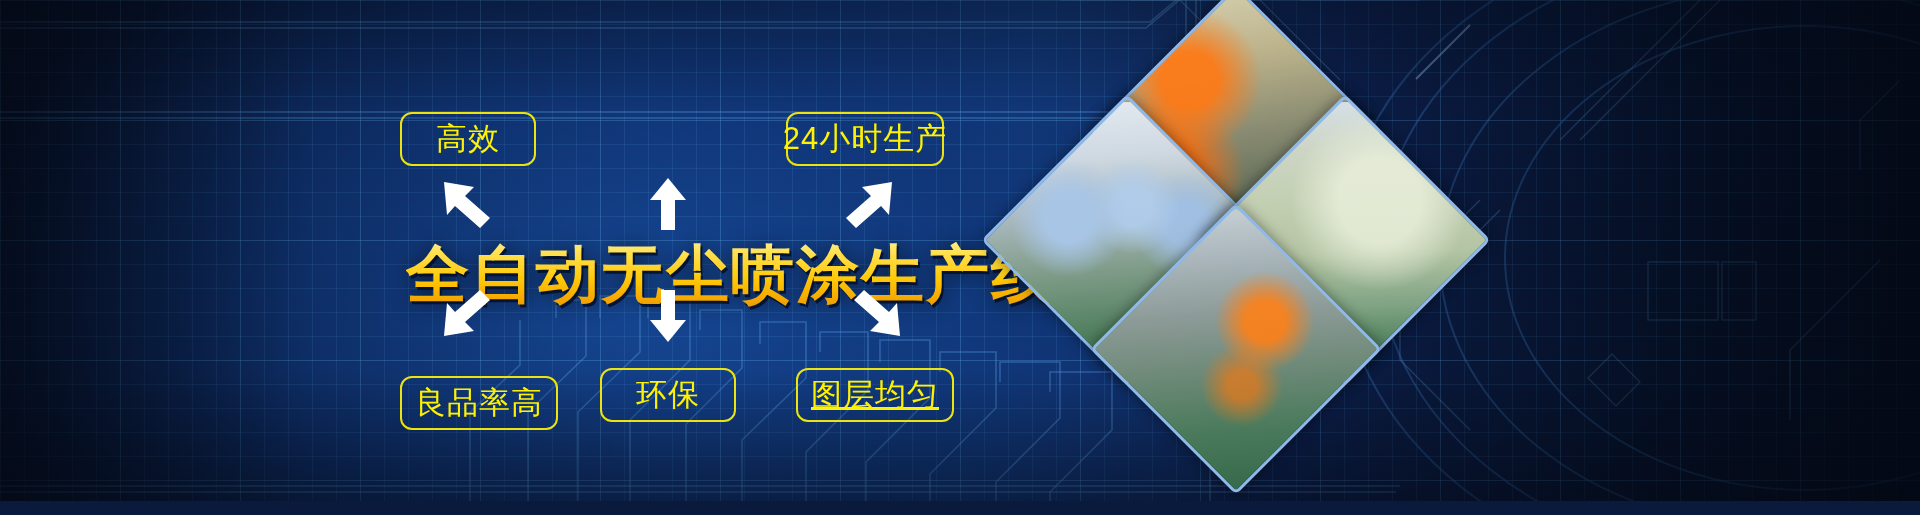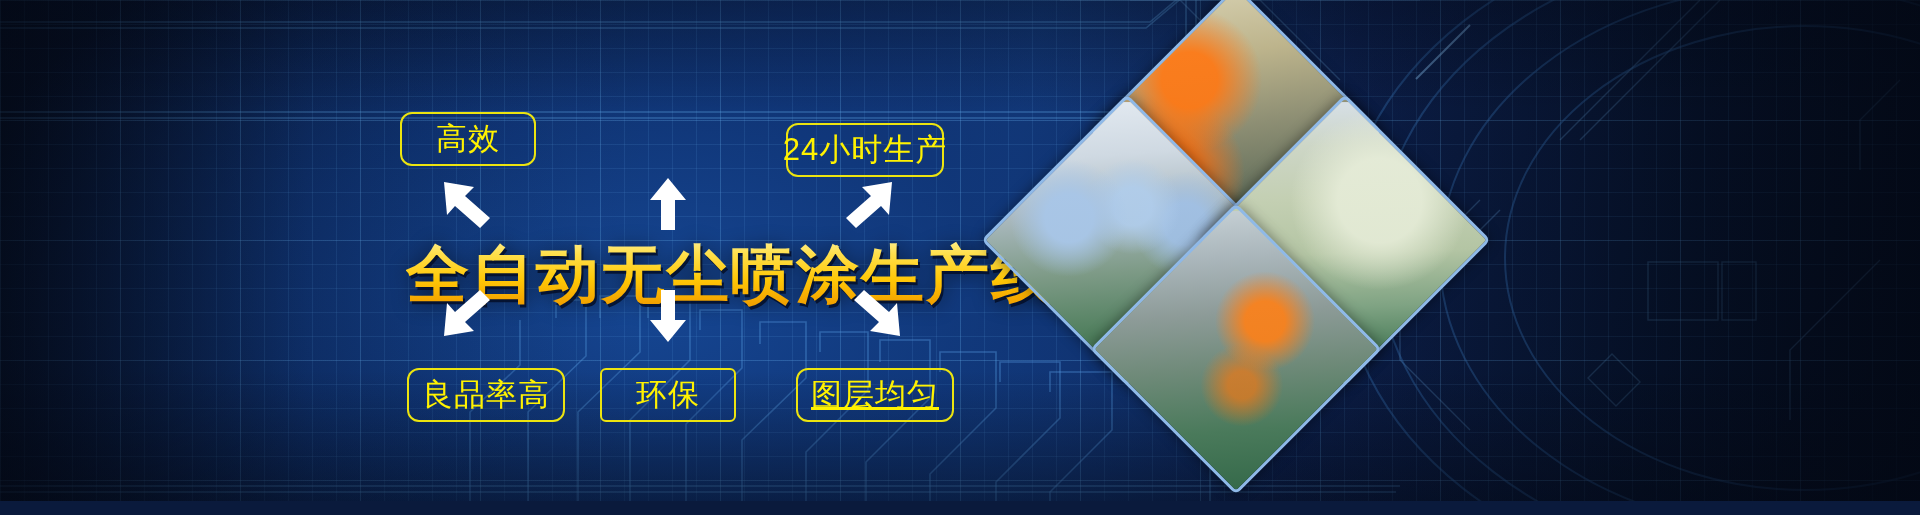--- a/index.html
+++ b/index.html
@@ -186,28 +186,28 @@
       <path d="M1452 246 L1398 300"></path>
       <path d="M1470 25 L1416 79"></path>
     </g>
   </svg>
 
   <div class="bg-layer vignette"></div>
 
   <div class="feat-box" style="left:400px; top:112px; width:136px; height:54px;">
     <span>高效</span>
   </div>
-  <div class="feat-box" style="left:786px; top:123px; width:158px; height:54px;">
+  <div class="feat-box" style="left:786px; top:112px; width:158px; height:54px;">
     <span>24小时生产</span>
   </div>
 
-  <div class="feat-box" style="left:400px; top:368px; width:158px; height:54px;margin-left:7px;">
+  <div class="feat-box" style="left:400px; top:376px; width:158px; height:54px;">
     <span>良品率高</span>
   </div>
-  <div class="feat-box" style="left:600px; top:368px; width:136px; height:54px;border-radius:6px;">
+  <div class="feat-box" style="left:600px; top:368px; width:136px; height:54px;">
     <span>环保</span>
   </div>
   <div class="feat-box" style="left:796px; top:368px; width:158px; height:54px;text-decoration:underline;">
     <span>图层均匀</span>
   </div>
 
   <div id="main-title">全自动无尘喷涂生产线</div>
 
   <svg class="arrow" style="left:440px; top:178px;" width="56" height="52" viewBox="0 0 56 52">
     <path d="M4 4 L34 9 L25 18 L50 40 L40 50 L15 28 L7 37 Z" fill="#ffffff"></path>

